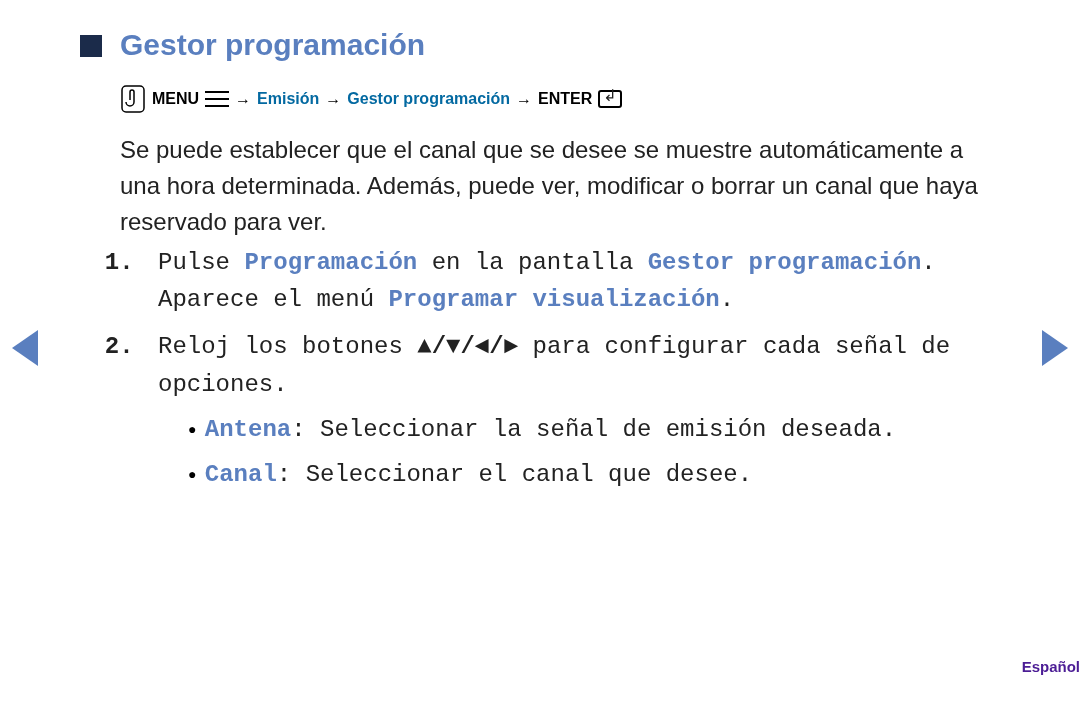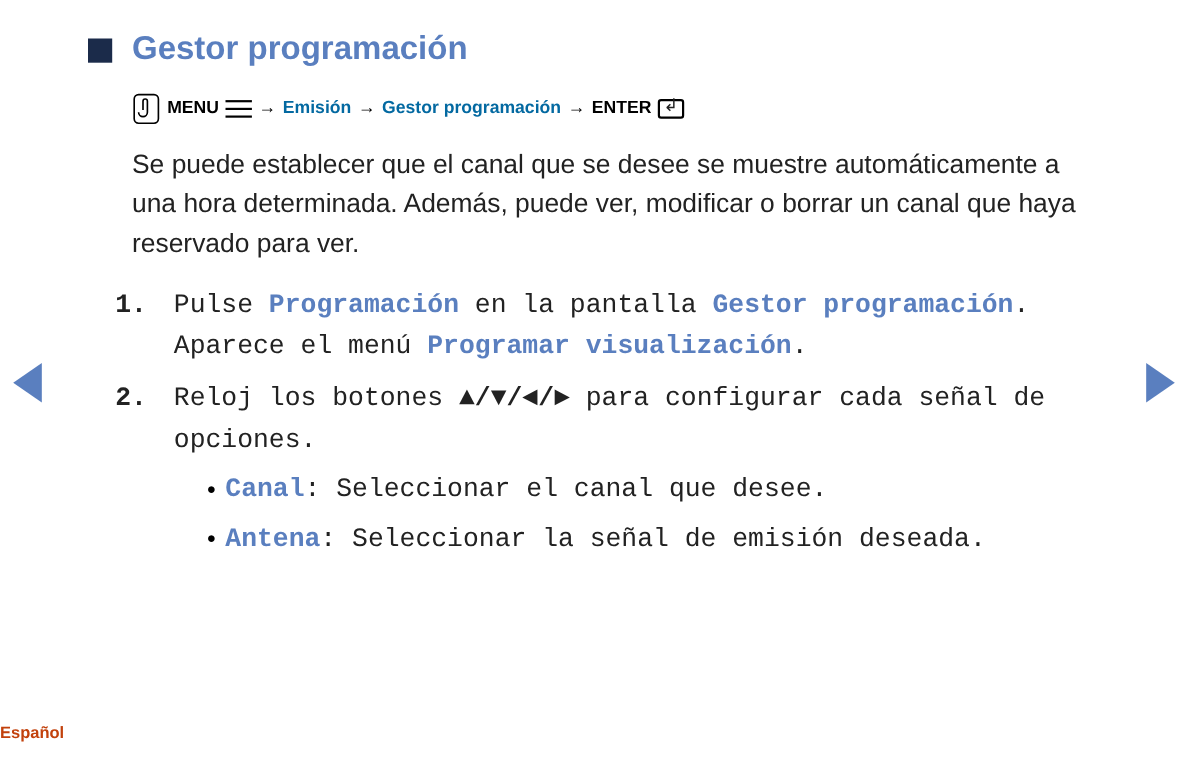--- a/index.html
+++ b/index.html
@@ -75,21 +75,21 @@
   }
   .enter-icon::after {
     content: "↲";
     position: absolute;
     top: -6px;
     left: 3px;
     font-size: 16px;
   }
   .para {
     margin-left: 40px;
-    margin-bottom: 20px;
+    margin-bottom: 4px;
     line-height: 1.5;
   }
   .note-row {
     display: flex;
     gap: 14px;
     margin-left: 40px;
     margin-bottom: 18px;
     line-height: 1.5;
   }
   .note-icon {
@@ -148,24 +148,24 @@
     border-top: 18px solid transparent;
     border-bottom: 18px solid transparent;
   }
   .nav-left  { left: 12px;  border-right: 26px solid #5a7fbf; }
   .nav-right { right: 12px; border-left: 26px solid #5a7fbf; }
   .footer-lang {
     position: absolute;
     bottom: 30px;
     left: 0;
     width: 100%;
-    text-align: left;
+    text-align: right;
     font-size: 15px;
     font-weight: bold;
-    color: #c2410c;
+    color: #4c1d95;
   }
 </style>
 </head>
 <body>
 
 <div class="page">
 
   <div class="title-row">
     <div class="bullet-square"></div>
     <div class="title">Gestor programación</div>
@@ -193,24 +193,24 @@
 
 
   <ol class="steps">
     <li>
       <span>Pulse </span><span class="blue-inline">Programación</span><span> en la pantalla </span><span class="blue-inline">Gestor programación</span><span>. Aparece el menú </span><span class="blue-inline">Programar visualización</span><span>.</span>
     </li>
     <li>
       <span>Reloj los botones </span><span class="arrows">▲/▼/◄/►</span><span> para configurar cada señal de opciones.</span>
       <ul class="sub">
         <li>
-          <span class="blue-inline">Canal</span><span>: Seleccionar el canal que desee.</span>
+          <span class="blue-inline">Antena</span><span>: Seleccionar la señal de emisión deseada.</span>
         </li>
         <li>
-          <span class="blue-inline">Antena</span><span>: Seleccionar la señal de emisión deseada.</span>
+          <span class="blue-inline">Canal</span><span>: Seleccionar el canal que desee.</span>
         </li>
       </ul>
     </li>
   </ol>
 
 </div>
 
 <div class="nav-left"></div>
 <div class="nav-right"></div>
 

